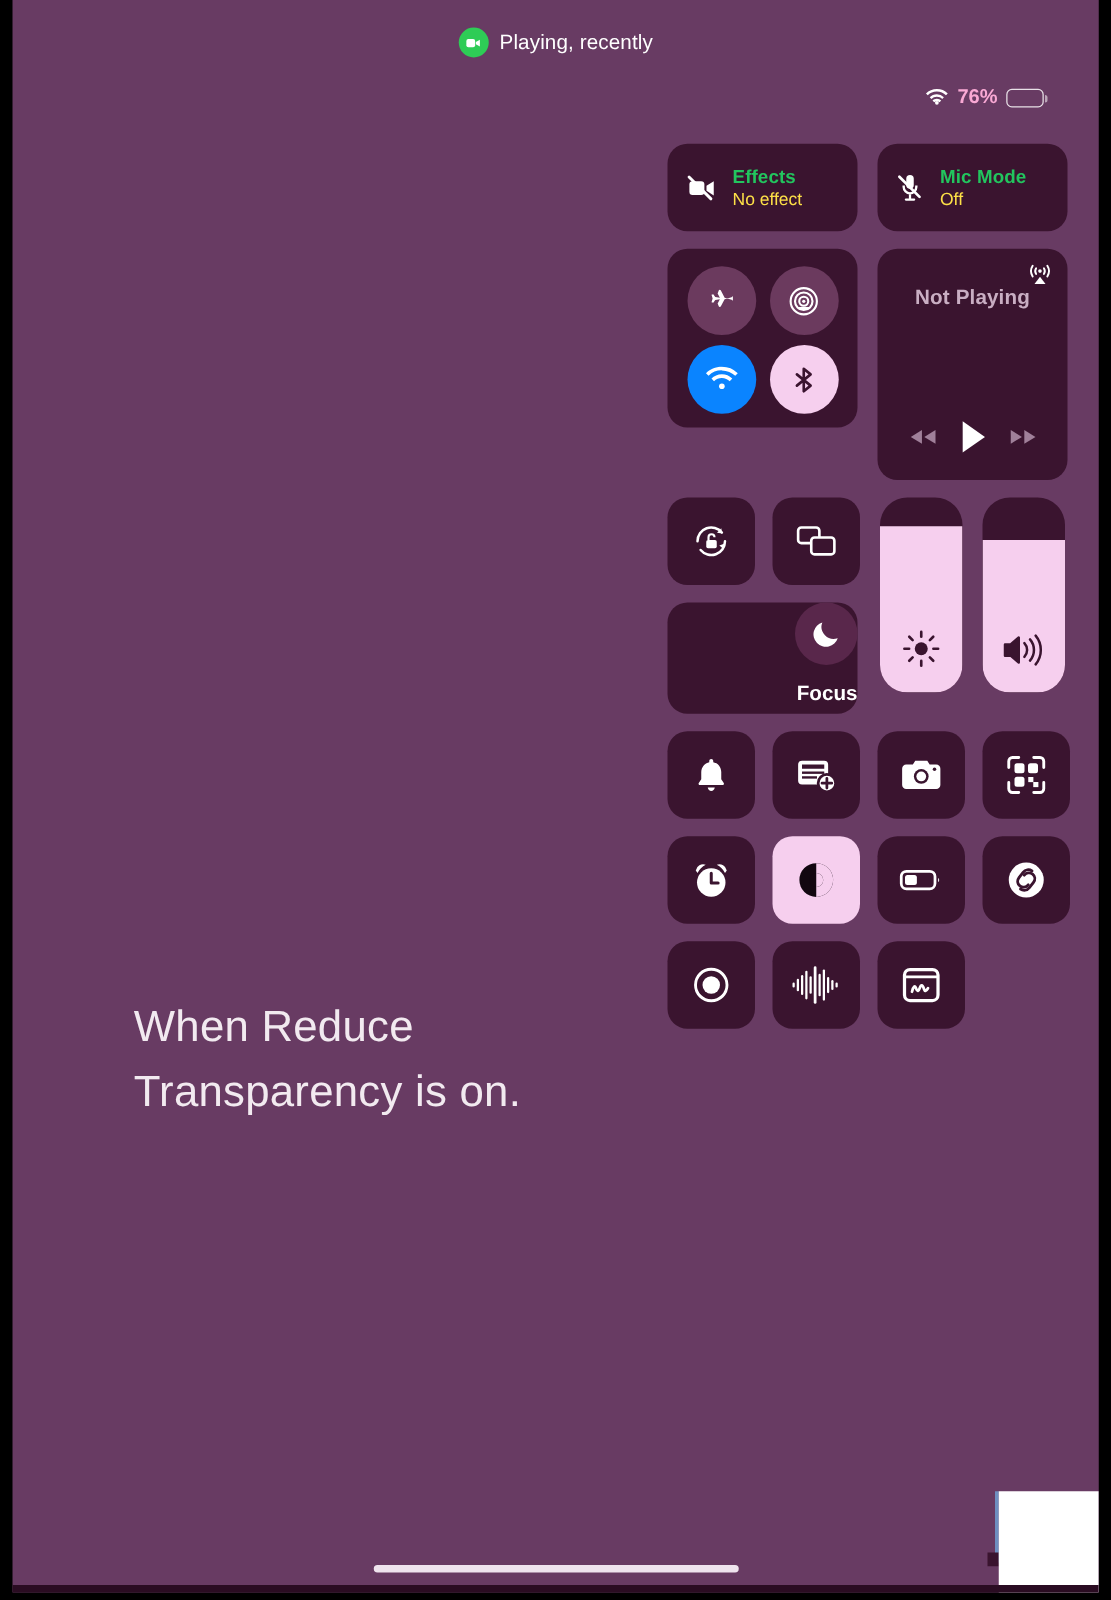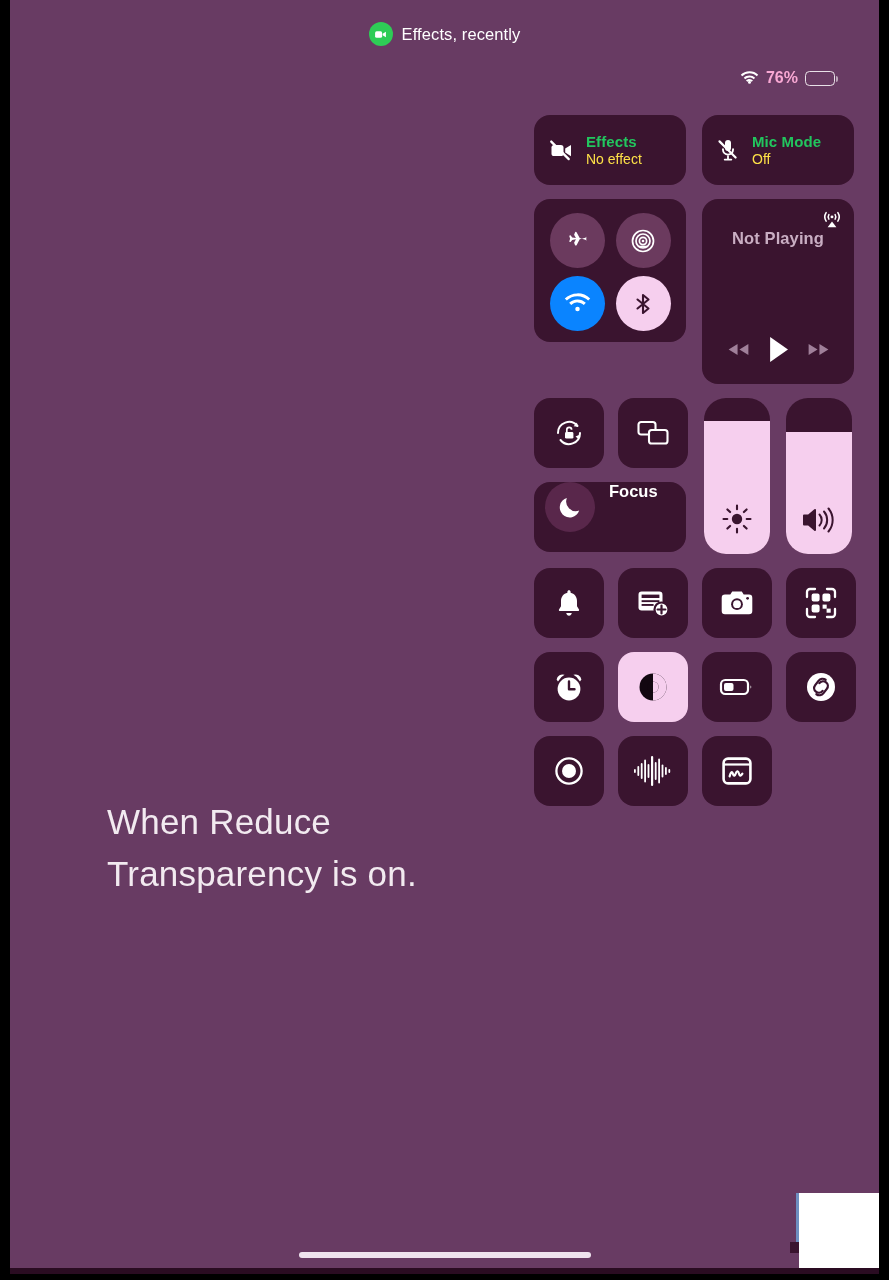--- a/index.html
+++ b/index.html
@@ -86,22 +86,22 @@
   .media-controls {
     position: absolute; left: 0; right: 0; bottom: 20px;
     display: flex; align-items: center; justify-content: space-around;
     padding: 0 16px;
   }
 
   
   .stack-left { display: flex; flex-direction: column; gap: 14px; }
   .sq-tile { width: 70px; height: 70px; display: flex; align-items: center; justify-content: center; }
   .focus-tile {
-    width: 152px; height: 70px; display: flex; align-items: flex-start;
-    padding-left: 11px; gap: 14px;
+    width: 152px; height: 89px; display: flex; align-items: flex-end;
+    padding-left: 11px; gap: 14px; flex-direction: column;
   }
   .focus-circle {
     width: 50px; height: 50px; border-radius: 50%; background: #59274B;
     display: flex; align-items: center; justify-content: center;
   }
   .focus-label { color: #fff; font-size: 16.5px; font-weight: 600; }
 
   .slider {
     width: 66px; height: 156px; border-radius: 22px;
     background: #3A142F; position: relative; overflow: hidden;
@@ -157,21 +157,21 @@
 
 <div id="screen">
 
   <div id="status-recent">
     <span class="rec-dot">
       <svg class="svg-ic" width="13" height="13" viewBox="0 0 24 24" fill="#fff">
         <rect x="2" y="6" width="13" height="12" rx="3"></rect>
         <path d="M16 10.5 L22 7 V17 L16 13.5 Z"></path>
       </svg>
     </span>
-    <span class="rec-label">Effects, recently</span>
+    <span class="rec-label">Playing, recently</span>
   </div>
 
   <div id="status-right">
     <span>
       <svg class="svg-ic" width="19" height="15" viewBox="0 0 24 18" fill="#fff">
         <path d="M12 15.6a1.9 1.9 0 1 0 0-3.8 1.9 1.9 0 0 0 0 3.8z"></path>
         <path d="M12 7.6c2.1 0 4 .8 5.4 2.2l1.7-1.8A10.3 10.3 0 0 0 12 5.1c-2.8 0-5.4 1.1-7.2 2.9l1.7 1.8A7.6 7.6 0 0 1 12 7.6z"></path>
         <path d="M12 2.3c3.6 0 6.8 1.4 9.2 3.7L23 4.2A15.6 15.6 0 0 0 12 -.2C7.7-.2 3.8 1.5 1 4.2l1.8 1.8A12.9 12.9 0 0 1 12 2.3z"></path>
         <path d="M12 12.1c1 0 2 .4 2.7 1.1l1.7-1.8A6.6 6.6 0 0 0 12 9.6c-1.7 0-3.3.7-4.4 1.8l1.7 1.8c.7-.7 1.7-1.1 2.7-1.1z"></path>
       </svg>

